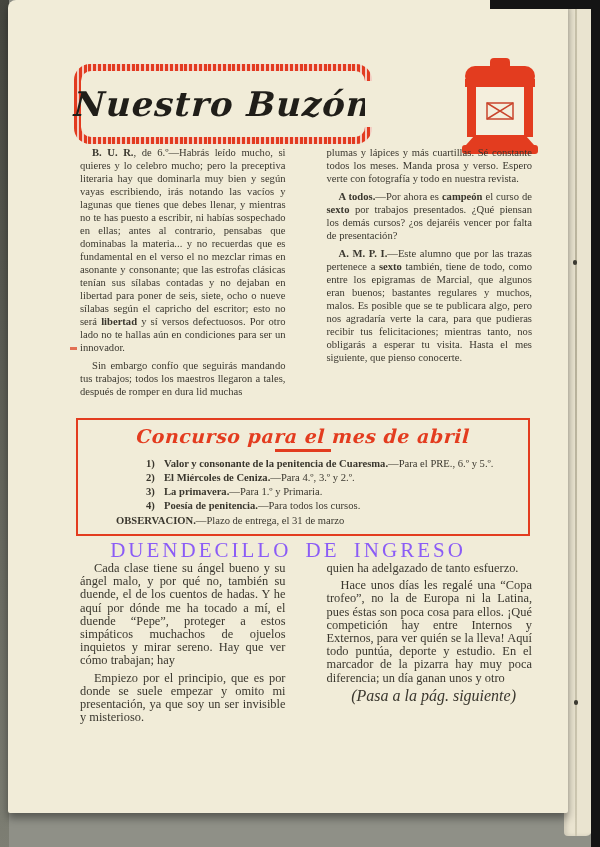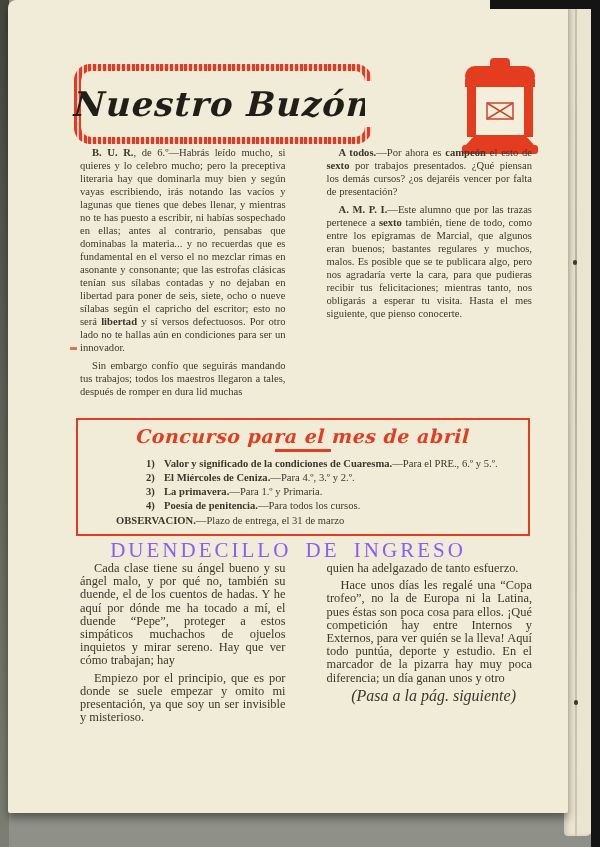--- a/index.html
+++ b/index.html
@@ -101,32 +101,33 @@
         <path d="M57 45 L44 53 L57 61"></path>
       </g>
     </svg>
 
     <div class="cols top-cols">
       <div class="col">
         <p class="ind"><b>B. U. R.</b><span>, de 6.º—Habrás leído mucho, si quieres y lo celebro mucho; pero la preceptiva literaria hay que dominarla muy bien y según vayas escribiendo, irás notando las vacíos y lagunas que tienes que debes llenar, y mientras no te has puesto a escribir, ni habías sospechado en ellas; antes al contrario, pensabas que dominabas la materia... y no recuerdas que es fundamental en el verso el no mezclar rimas en asonante y consonante; que las estrofas clásicas tenían sus sílabas contadas y no dejaban en libertad para poner de seis, siete, ocho o nueve sílabas según el capricho del escritor; esto no será </span><b>libertad</b><span> y sí versos defectuosos. Por otro lado no te hallas aún en condiciones para ser un innovador.</span></p>
         <p class="ind"><span>Sin embargo confío que seguirás mandando tus trabajos; todos los maestros llegaron a tales, después de romper en dura lid muchas</span></p>
       </div>
       <div class="col">
-        <p class="ind"><b>A todos.</b><span>—Por ahora es </span><b>campeón</b><span> el esto de </span><b>sexto</b><span> por trabajos presentados. ¿Qué piensan los demás cursos? ¿os dejaréis vencer por falta de presentación?</span></p>
+        <p><span>plumas y lápices y más cuartillas. Sé constante todos los meses. Manda prosa y verso. Espero verte con fotografía y todo en nuestra revista.</span></p>
+        <p class="ind"><b>A todos.</b><span>—Por ahora es </span><b>campeón</b><span> el curso de </span><b>sexto</b><span> por trabajos presentados. ¿Qué piensan los demás cursos? ¿os dejaréis vencer por falta de presentación?</span></p>
         <p class="ind"><b>A. M. P. I.</b><span>—Este alumno que por las trazas pertenece a </span><b>sexto</b><span> también, tiene de todo, como entre los epigramas de Marcial, que algunos eran buenos; bastantes regulares y muchos, malos. Es posible que se te publicara algo, pero nos agradaría verte la cara, para que pudieras recibir tus felicitaciones; mientras tanto, nos obligarás a esperar tu visita. Hasta el mes siguiente, que pienso conocerte.</span></p>
       </div>
     </div>
 
     <div class="print-mark"></div>
 
     <div class="contest">
       <div class="contest-title">Concurso para el mes de abril</div>
       <div class="contest-rule"></div>
       <div class="contest-items">
-        <div class="citem"><span class="cnum">1)</span><span><b>Valor y significado de la condiciones de Cuaresma.</b><span>—Para el PRE., 6.º y 5.º.</span></span></div>
+        <div class="citem"><span class="cnum">1)</span><span><b>Valor y consonante de la penitencia de Cuaresma.</b><span>—Para el PRE., 6.º y 5.º.</span></span></div>
         <div class="citem"><span class="cnum">2)</span><span><b>El Miércoles de Ceniza.</b><span>—Para 4.º, 3.º y 2.º.</span></span></div>
         <div class="citem"><span class="cnum">3)</span><span><b>La primavera.</b><span>—Para 1.º y Primaria.</span></span></div>
         <div class="citem"><span class="cnum">4)</span><span><b>Poesía de penitencia.</b><span>—Para todos los cursos.</span></span></div>
       </div>
       <div class="cnote"><b>OBSERVACION.</b><span>—Plazo de entrega, el 31 de marzo</span></div>
     </div>
 
     <h2 class="article-title">DUENDECILLO DE INGRESO</h2>
 
     <div class="cols bottom-cols">

